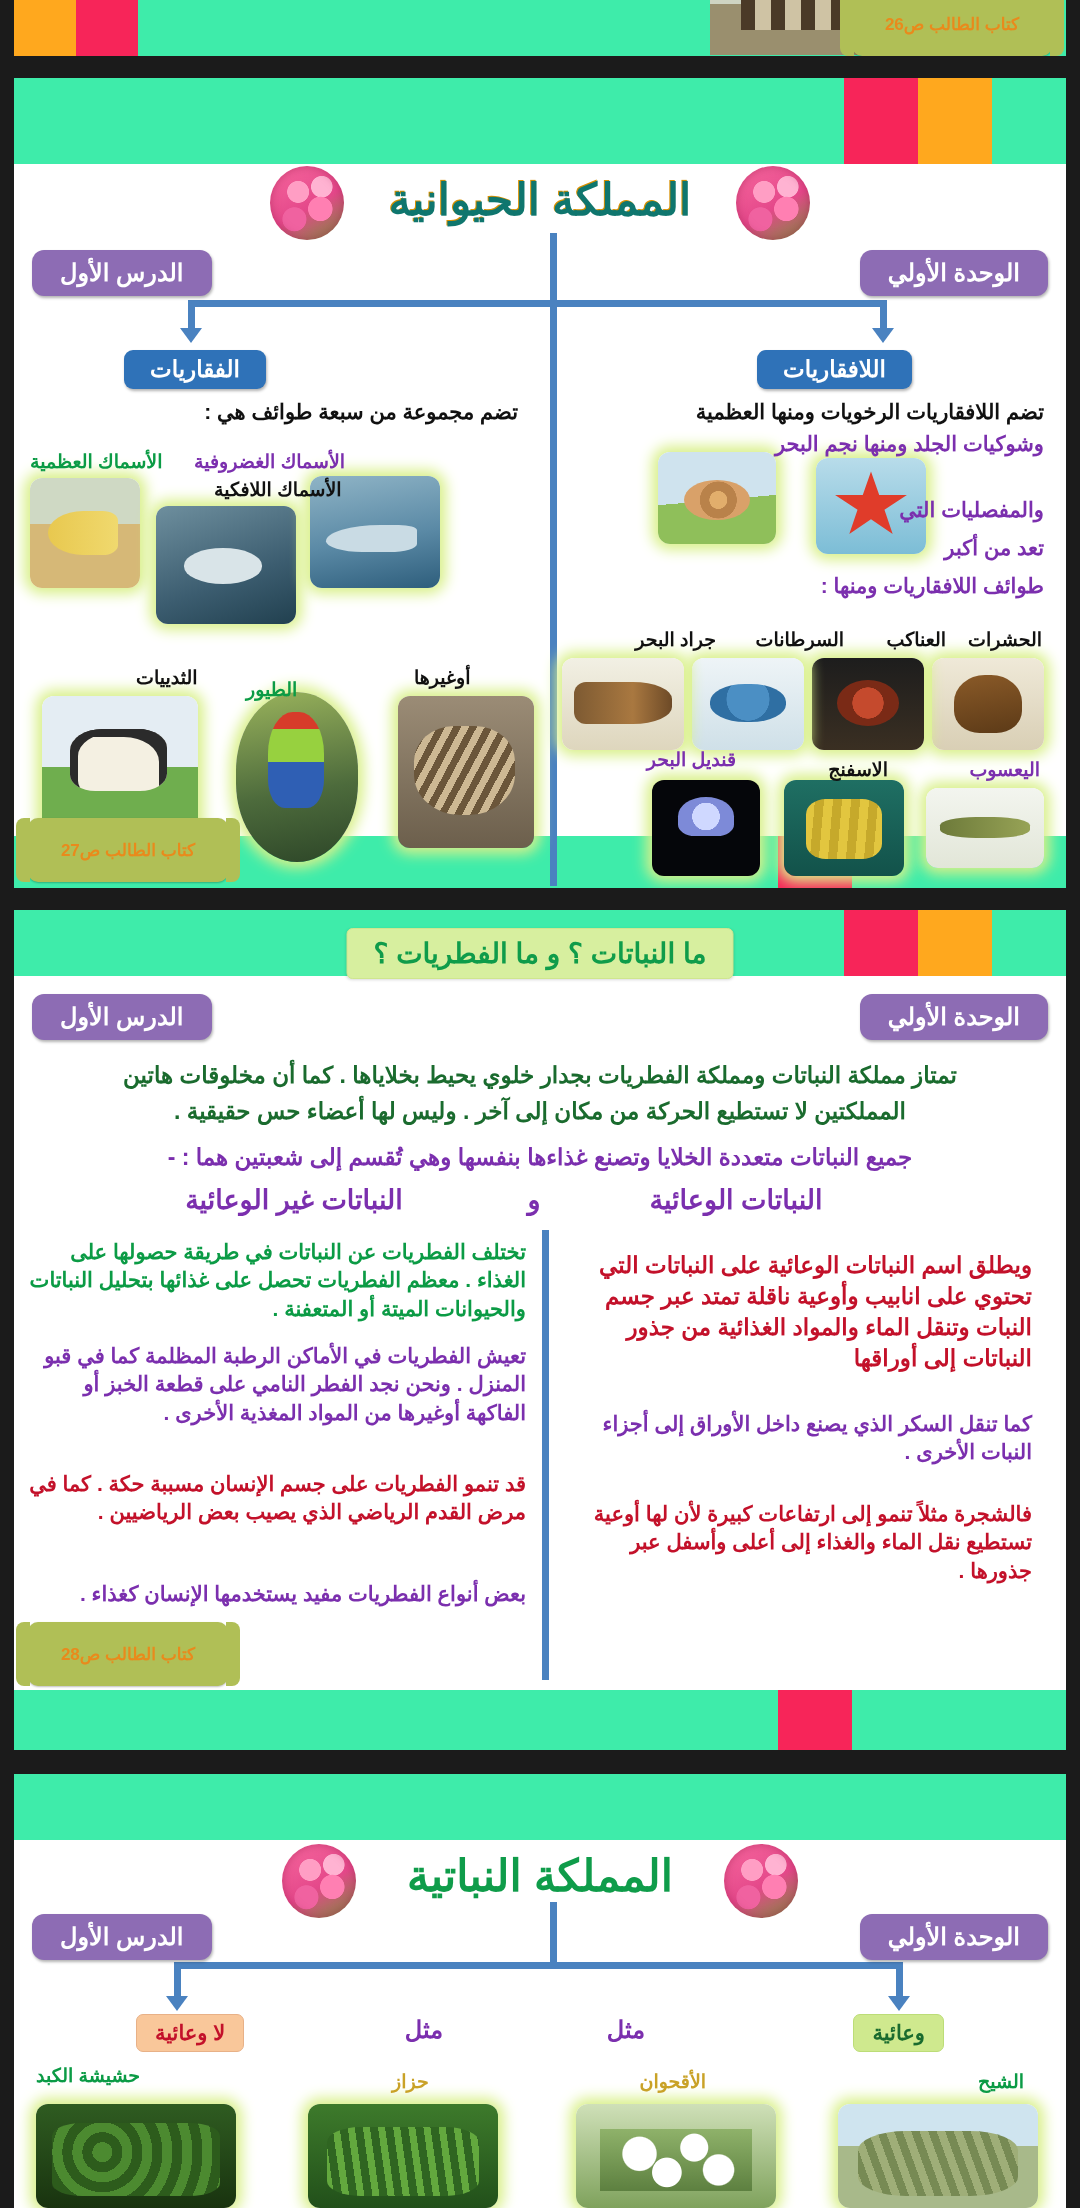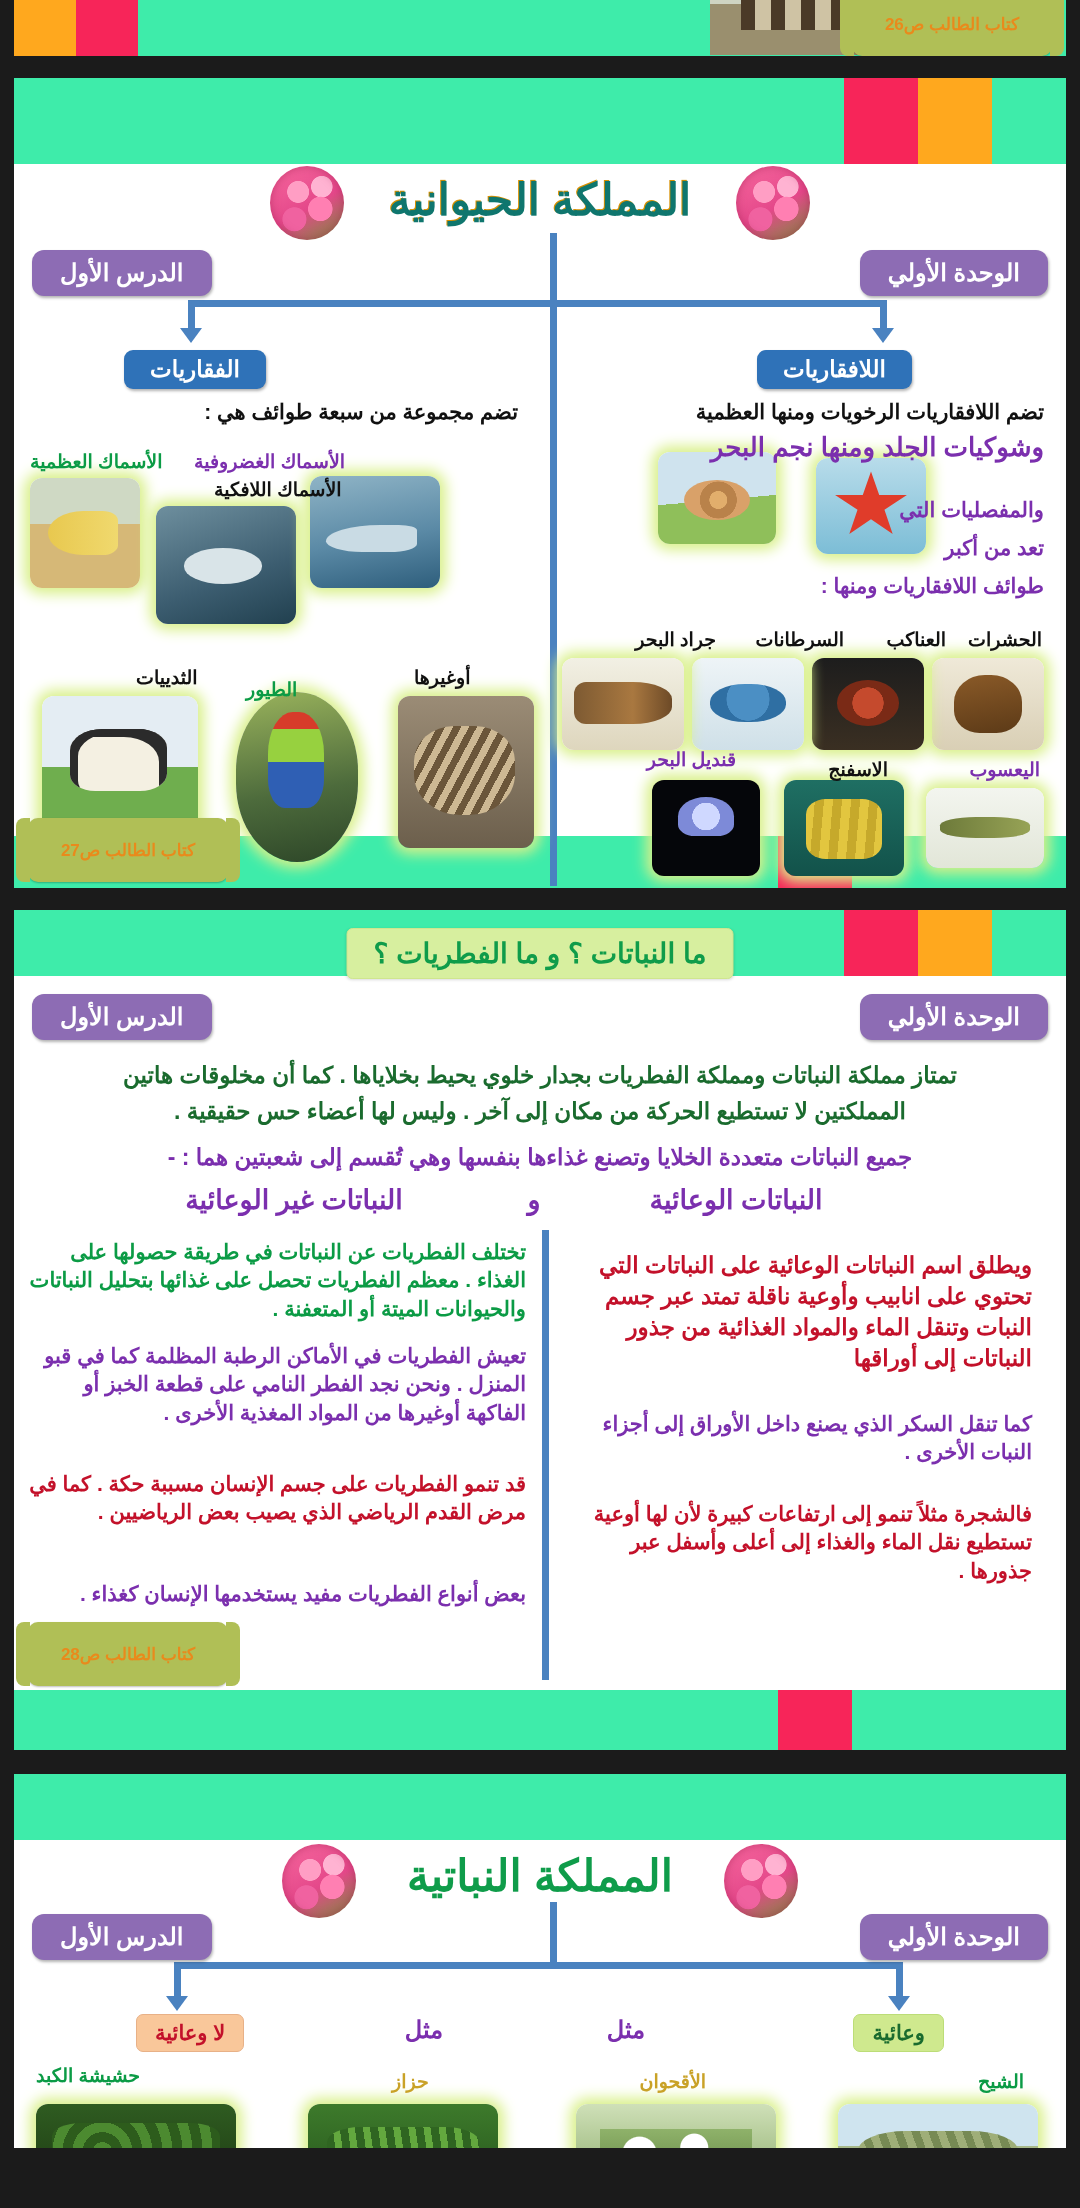--- a/index.html
+++ b/index.html
@@ -285,21 +285,21 @@
     <div class="vline" style="left:536px; top:155px; height:68px;"></div>
     <div class="hline" style="left:174px; top:222px; width:696px;"></div>
     <div class="vline" style="left:866px; top:222px; height:32px;"></div>
     <div class="vline" style="left:174px; top:222px; height:32px;"></div>
     <div class="arrow" style="left:858px; top:250px;"></div>
     <div class="arrow" style="left:166px; top:250px;"></div>
     <div class="vline" style="left:536px; top:228px; height:580px;"></div>
 
     <div class="pill-blue" style="right:154px; top:272px;">اللافقاريات</div>
     <div class="tx blk right" style="right:22px; top:320px; width:500px; font-size:21px;">تضم اللافقاريات الرخويات ومنها العظمية</div>
-    <div class="tx prp right" style="right:22px; top:352px; width:500px; font-size:26px;">وشوكيات الجلد ومنها نجم البحر</div>
+    <div class="tx prp right" style="right:22px; top:352px; width:500px; font-size:21px;">وشوكيات الجلد ومنها نجم البحر</div>
     <div class="tx prp right" style="right:22px; top:418px; width:230px; font-size:21px;">والمفصليات التي</div>
     <div class="tx prp right" style="right:22px; top:456px; width:230px; font-size:21px;">تعد من أكبر</div>
     <div class="tx prp right" style="right:22px; top:494px; width:420px; font-size:21px;">طوائف اللافقاريات   ومنها :</div>
 
     <div class="photo sq p-snail" style="right:290px; top:374px; width:118px; height:92px;">
         <div class="ph-inner"></div>
       </div>
     <div class="photo sq p-star" style="right:140px; top:380px; width:110px; height:96px;">
         <div class="ph-inner"></div>
       </div>
@@ -409,21 +409,21 @@
     <div class="tx red right" style="left:12px; top:560px; width:500px; font-size:21px;">قد تنمو الفطريات على جسم الإنسان  مسببة حكة  . كما في مرض  القدم الرياضي  الذي يصيب بعض الرياضيين .</div>
     <div class="tx prp right" style="left:12px; top:670px; width:500px; font-size:21px;">بعض أنواع الفطريات مفيد   يستخدمها الإنسان   كغذاء .</div>
 
     <div class="bookmark" style="left:14px; top:712px;">
       <span>كتاب الطالب ص28</span>
     </div>
   </div>
 
   <div class="darkgap" style="top:1750px; height:24px;"></div>
 
-  <div class="slide" style="top:1774px; height:374px;">
+  <div class="slide" style="top:1774px; height:434px;">
     <div class="strip-top" style="height:66px;"></div>
     <div class="body-white" style="top:66px; height:368px;"></div>
 
     <div class="bigtitle green" style="top:76px;">المملكة النباتية</div>
     <div class="flower" style="right:268px; top:70px;"></div>
     <div class="flower" style="left:268px; top:70px;"></div>
 
     <div class="pill" style="right:18px; top:140px;">الوحدة الأولي</div>
     <div class="pill" style="left:18px; top:140px;">الدرس الأول</div>
 

